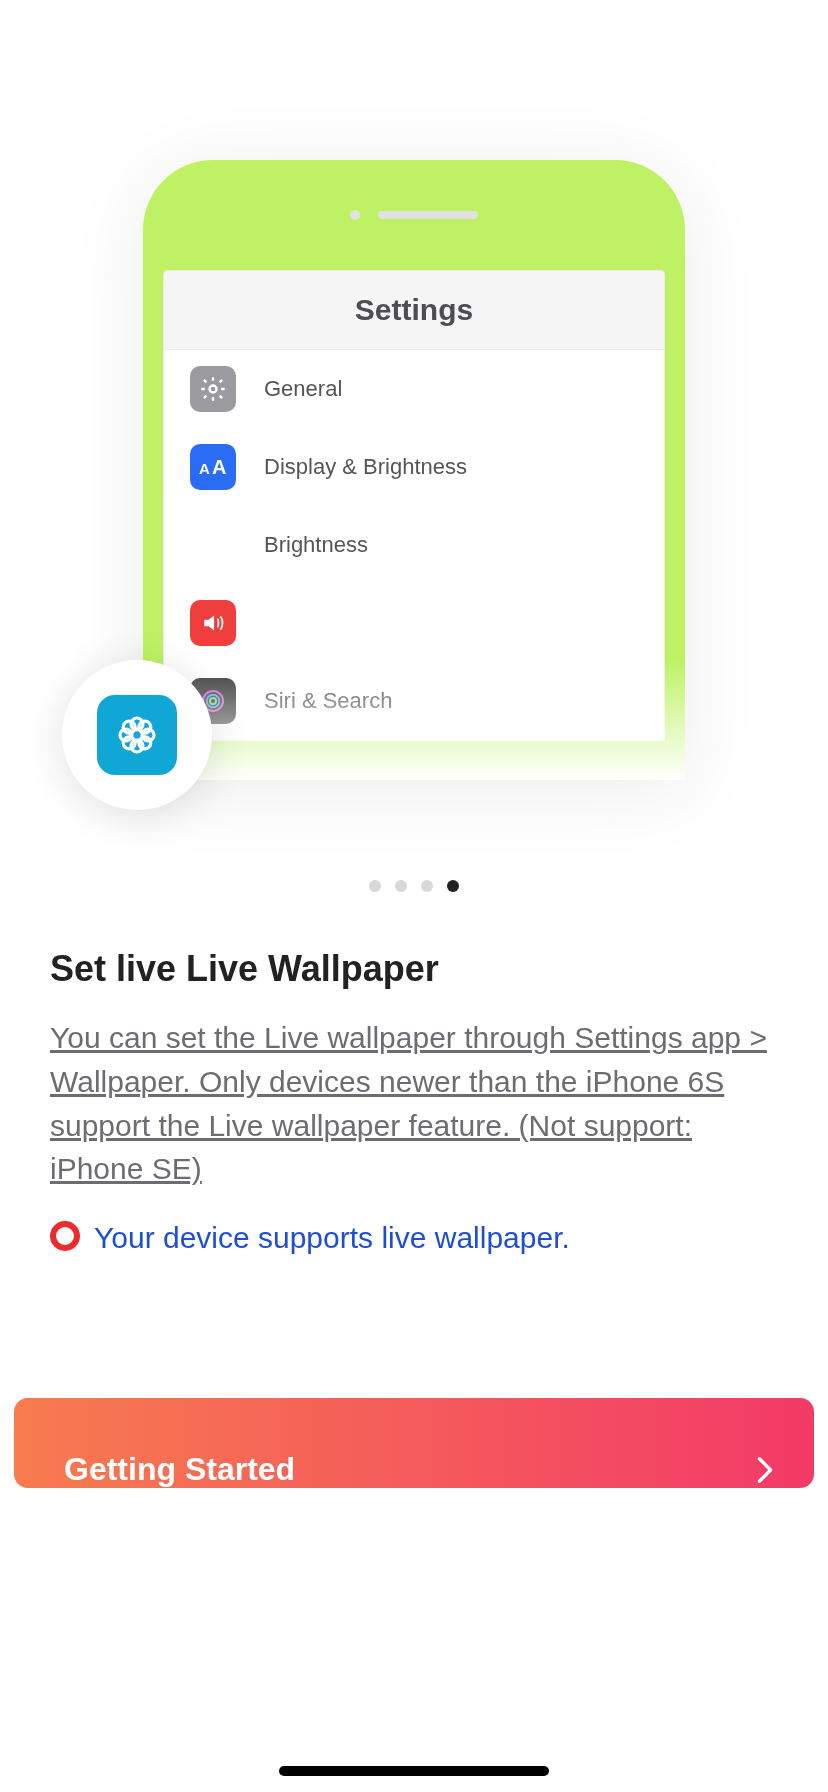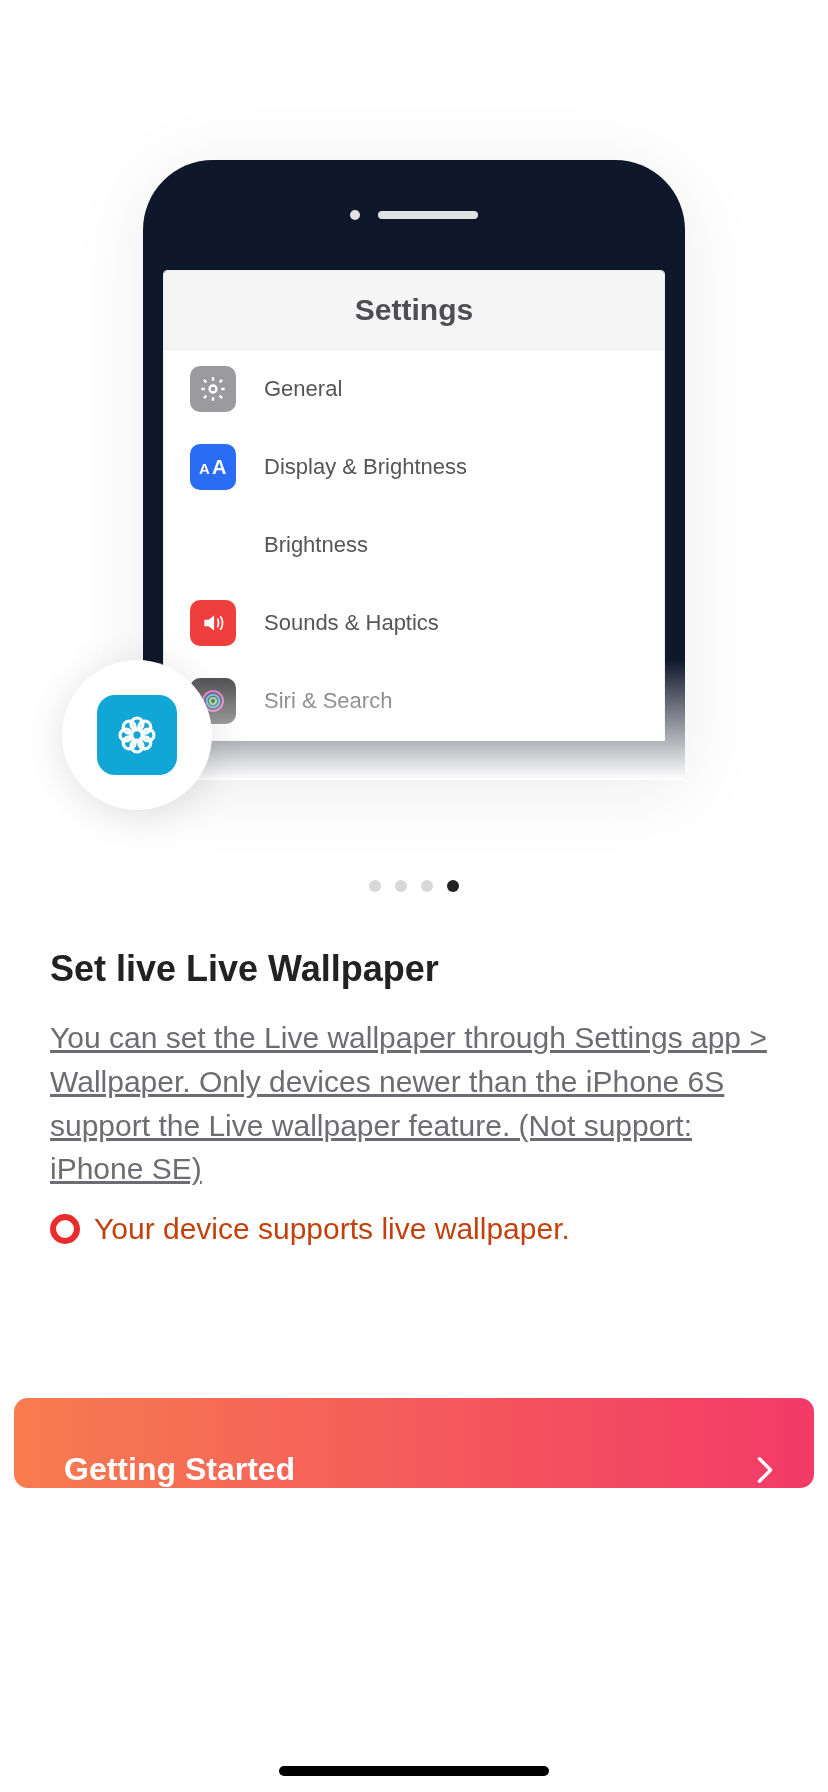--- a/index.html
+++ b/index.html
@@ -17,21 +17,21 @@
     left: 0; right: 0;
     top: 160px;
     height: 680px;
     display: flex;
     justify-content: center;
     align-items: flex-start;
   }
   .phone {
     width: 542px;
     height: 620px;
-    background: #0f172a;
+    background: #bef264;
     border-radius: 70px 70px 0 0;
     box-shadow: 0 10px 80px rgba(0,0,0,0.08);
     position: relative;
     overflow: hidden;
   }
   .ph-top {
     height: 110px;
     display:flex;
     align-items:center;
     justify-content:center;
@@ -112,23 +112,23 @@
 
   
   .textblock {
     position:absolute;
     left:50px; right:50px;
     top: 948px;
   }
   .title { font-size:36px; font-weight:700; color:#222; margin-bottom:26px; }
   .desc  { font-size:30px; line-height:1.46; color:#6c6c72;text-decoration:underline; }
   .support {
-    display:flex; align-items:center; gap:14px;
-    margin-top:21px;
-    color:#c2410c; font-size:30px; font-weight:500;
+    display:flex; gap:14px;
+    margin-top:30px;
+    color:#1d4ed8; font-size:30px; font-weight:500;
   }
   .ring {
     width:30px; height:30px; border:6px solid #ea2c2c; border-radius:50%;
     flex-shrink:0;
   }
 
   
   .cta {
     position:absolute;
     left:14px; right:14px;
@@ -191,21 +191,20 @@
         <span class="lbl">Brightness</span>
       </div>
 
       <div class="srow">
         <span class="ico ico-sounds">
           <svg width="26" height="26" viewBox="0 0 24 24" fill="#fff">
               <path d="M4 9v6h4l5 4V5L8 9H4z"></path>
               <path d="M16 8c1.5 1 1.5 7 0 8M18.5 6c3 2 3 10 0 12" fill="none" stroke="#fff" stroke-width="1.6"></path>
             </svg>
         </span>
-        <span class="lbl">Sounds &amp; Haptics</span>
       </div>
 
       <div class="srow">
         <span class="ico ico-siri">
           <svg width="30" height="30" viewBox="0 0 24 24" fill="none" stroke-width="1.6">
               <circle cx="12" cy="12" r="8" stroke="#d85bc7"></circle>
               <circle cx="12" cy="12" r="5" stroke="#4aa7ef"></circle>
               <circle cx="12" cy="12" r="2.5" stroke="#6de07e"></circle>
             </svg>
         </span>

